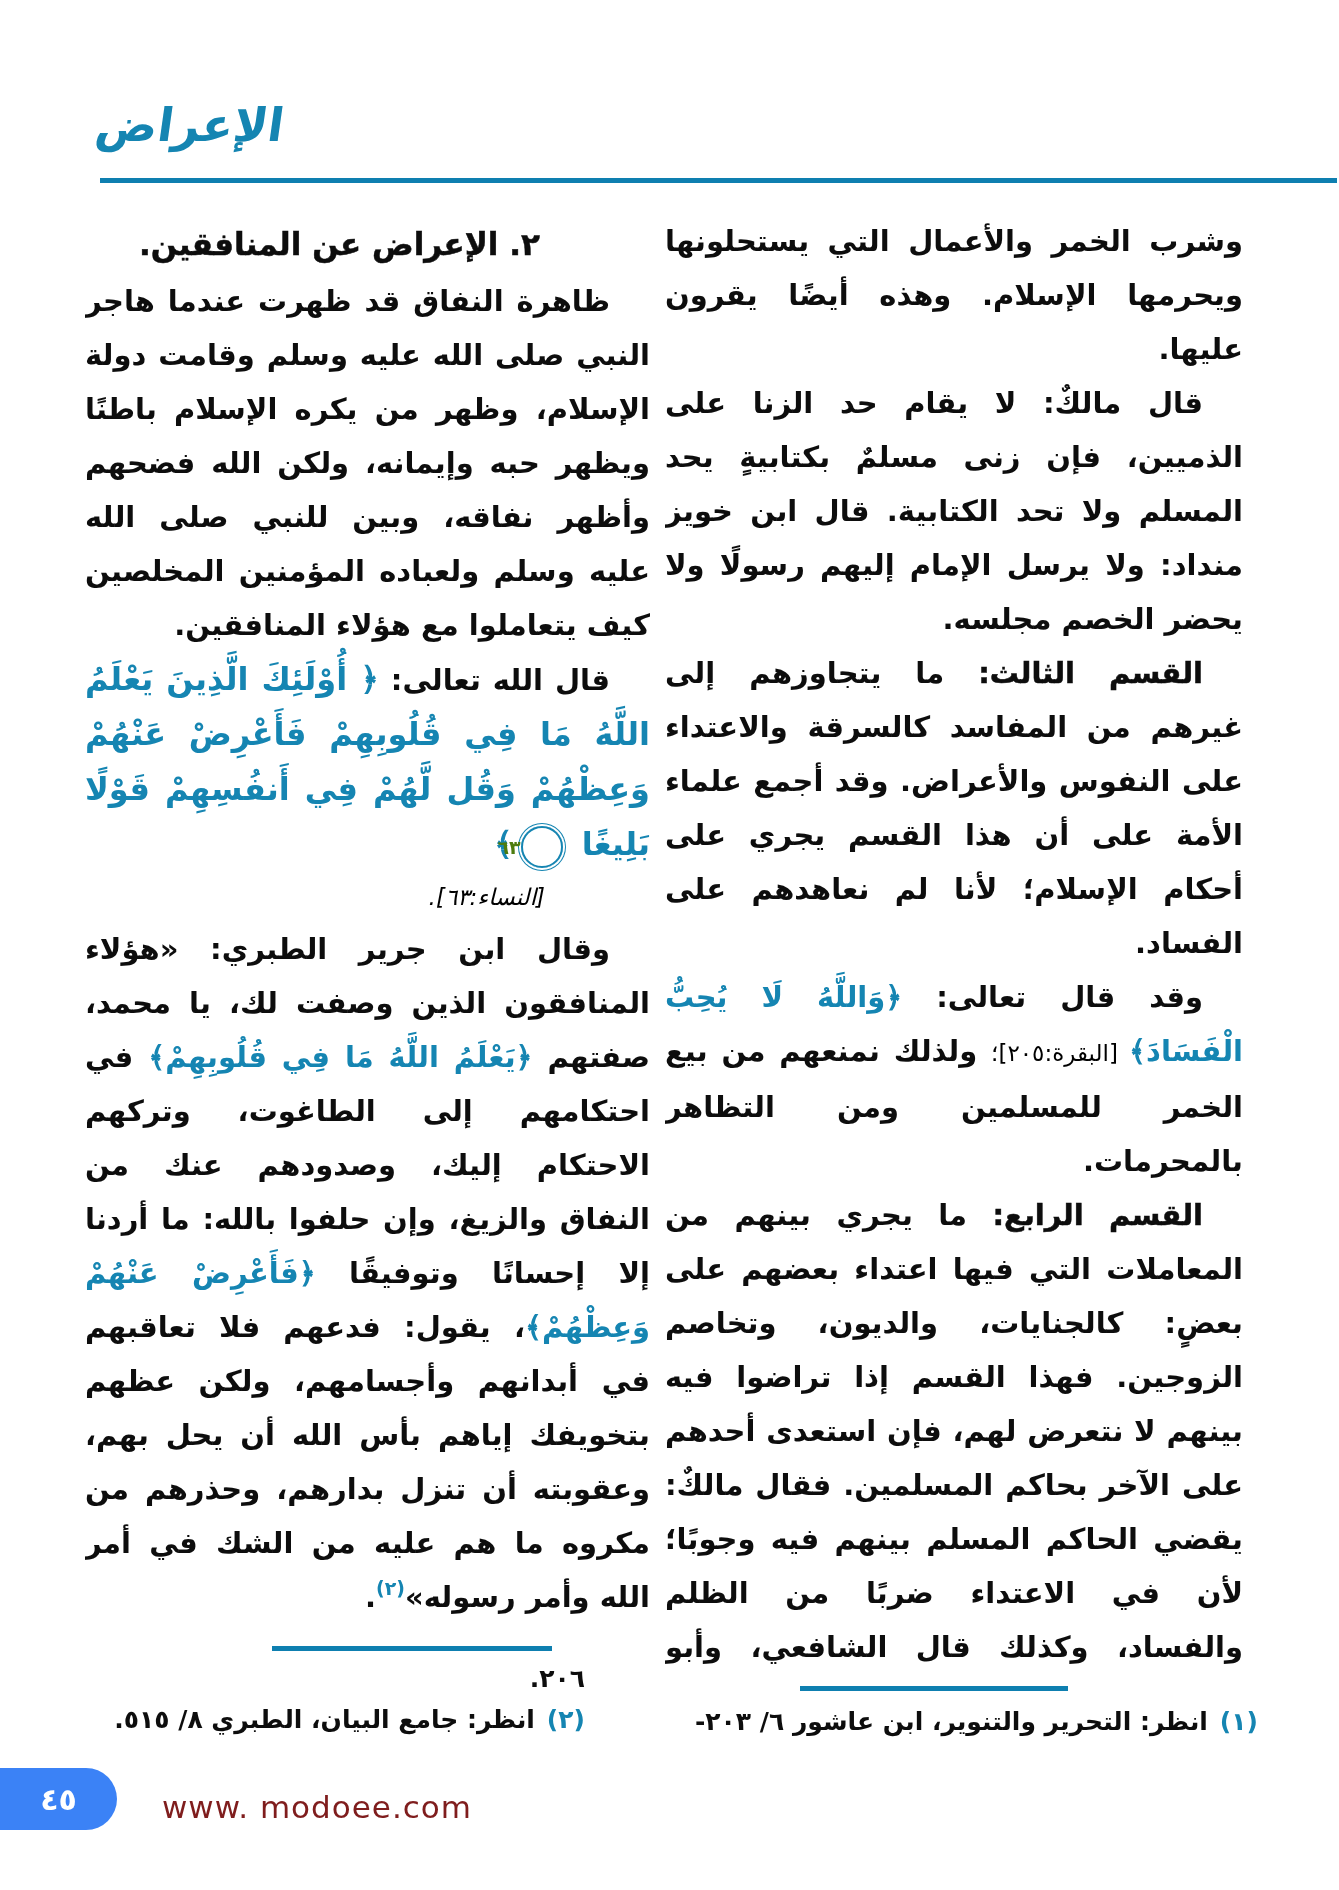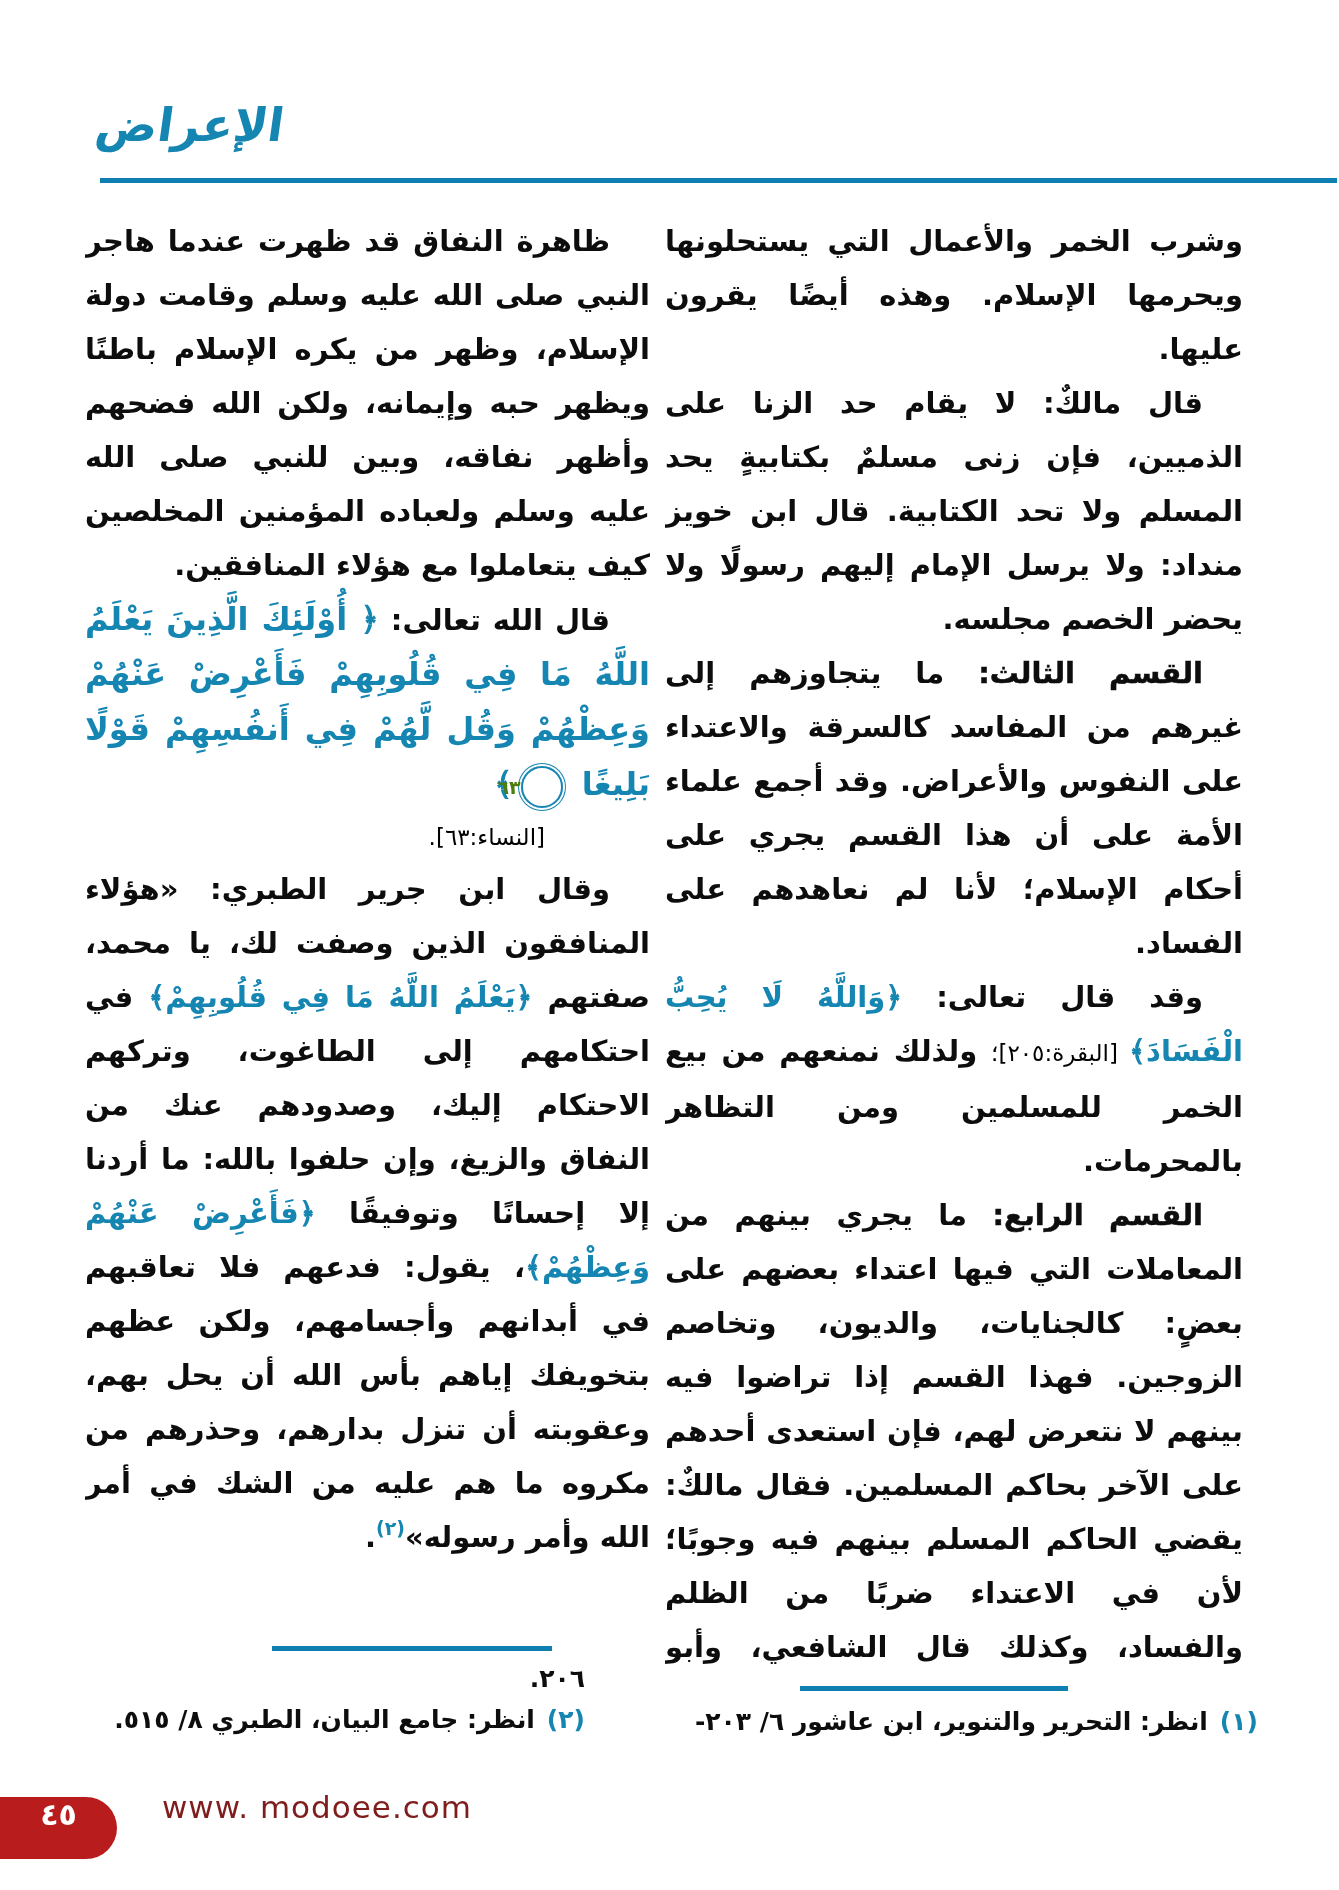--- a/index.html
+++ b/index.html
@@ -32,21 +32,21 @@
   .para.force-last{ text-align-last:justify; }
 
   .lead{ font-weight:bold; -webkit-text-stroke:0.5px currentColor; }
 
   .quran{ color:#1585b2; font-weight:bold; }
   .quran-lg{ color:#1585b2; font-weight:bold; font-size:32px; }
 
   .ref{ font-size:23px; font-weight:normal; color:#000; }
   .verse-ref{
     font-size:23px; font-weight:normal; color:#000;
-    padding-right:105px; line-height:50px;
+    padding-right:105px; line-height:50px;font-style:italic;
   }
 
   .section-heading{
     padding-right:110px; font-size:31px; font-weight:bold;
     line-height:60px; text-indent:0;
     -webkit-text-stroke:0.5px currentColor;
   }
 
   .fn-marker{
     color:#1585b2; font-size:19px; font-weight:bold;
@@ -80,24 +80,24 @@
 
   .fn-cont-line{ font-size:25px; font-weight:bold; color:#0d0d0d;
                  line-height:40px; text-align:right; margin-top:8px;
                  padding-left:0; direction:rtl; padding-right:0;
                  margin-left:0; }
   .fn-cont-line span{ margin-left:20px; }
 
   
   .page-pill{
     position:absolute; left:0; top:1768px;
-    width:117px; height:62px; background:#b91c1c;
+    width:117px; height:62px; background:#3b82f6;
     border-radius:0 31px 31px 0;
-    display:flex; justify-content:center;
-    color:#ffffff; font-size:30px; font-weight:bold;margin-top:29px;
+    display:flex; align-items:center; justify-content:center;
+    color:#ffffff; font-size:30px; font-weight:bold;
   }
   .site-url{
     position:absolute; left:162px; top:1789px;
     direction:ltr; font-size:31px; color:#7f1d1d;
     letter-spacing:1px; white-space:nowrap;
   }
 </style>
 </head>
 <body>
 
@@ -106,20 +106,21 @@
 
 <div class="col col-right">
   <p class="para"><span>وشرب الخمر والأعمال التي يستحلونها ويحرمها الإسلام. وهذه أيضًا يقرون عليها.</span></p>
   <p class="para indent"><span>قال مالكٌ: لا يقام حد الزنا على الذميين، فإن زنى مسلمٌ بكتابيةٍ يحد المسلم ولا تحد الكتابية. قال ابن خويز منداد: ولا يرسل الإمام إليهم رسولًا ولا يحضر الخصم مجلسه.</span></p>
   <p class="para indent"><span class="lead">القسم الثالث:</span><span> ما يتجاوزهم إلى غيرهم من المفاسد كالسرقة والاعتداء على النفوس والأعراض. وقد أجمع علماء الأمة على أن هذا القسم يجري على أحكام الإسلام؛ لأنا لم نعاهدهم على الفساد.</span></p>
   <p class="para indent"><span>وقد قال تعالى: </span><span class="quran">﴿وَاللَّهُ لَا يُحِبُّ الْفَسَادَ﴾</span><span class="ref"> [البقرة:٢٠٥]؛</span><span> ولذلك نمنعهم من بيع الخمر للمسلمين ومن التظاهر بالمحرمات.</span></p>
   <p class="para indent"><span class="lead">القسم الرابع:</span><span> ما يجري بينهم من المعاملات التي فيها اعتداء بعضهم على بعضٍ: كالجنايات، والديون، وتخاصم الزوجين. فهذا القسم إذا تراضوا فيه بينهم لا نتعرض لهم، فإن استعدى أحدهم على الآخر بحاكم المسلمين. فقال مالكٌ: يقضي الحاكم المسلم بينهم فيه وجوبًا؛ لأن في الاعتداء ضربًا من الظلم والفساد، وكذلك قال الشافعي، وأبو يوسف، ومحمدٌ، وزفر. وقال أبو حنيفة: لا يحكم بينهم حتى يتراضى الخصمان معًا»</span></p>
 </div>
 
 <div class="col col-left">
+  <div class="section-heading">٢. الإعراض عن المنافقين.</div>
   <p class="para indent"><span>ظاهرة النفاق قد ظهرت عندما هاجر النبي صلى الله عليه وسلم وقامت دولة الإسلام، وظهر من يكره الإسلام باطنًا ويظهر حبه وإيمانه، ولكن الله فضحهم وأظهر نفاقه، وبين للنبي صلى الله عليه وسلم ولعباده المؤمنين المخلصين كيف يتعاملوا مع هؤلاء المنافقين.</span></p>
   <p class="para indent"><span>قال الله تعالى: </span><span class="quran-lg">﴿ أُوْلَئِكَ الَّذِينَ يَعْلَمُ اللَّهُ مَا فِي قُلُوبِهِمْ فَأَعْرِضْ عَنْهُمْ وَعِظْهُمْ وَقُل لَّهُمْ فِي أَنفُسِهِمْ قَوْلًا بَلِيغًا </span><span class="ayah-badge">٦٣</span><span class="quran-lg">﴾</span></p>
   <div class="verse-ref">[النساء:٦٣].</div>
   <p class="para indent"><span>وقال ابن جرير الطبري: «هؤلاء المنافقون الذين وصفت لك، يا محمد، صفتهم </span><span class="quran">﴿يَعْلَمُ اللَّهُ مَا فِي قُلُوبِهِمْ﴾</span><span> في احتكامهم إلى الطاغوت، وتركهم الاحتكام إليك، وصدودهم عنك من النفاق والزيغ، وإن حلفوا بالله: ما أردنا إلا إحسانًا وتوفيقًا </span><span class="quran">﴿فَأَعْرِضْ عَنْهُمْ وَعِظْهُمْ﴾</span><span>، يقول: فدعهم فلا تعاقبهم في أبدانهم وأجسامهم، ولكن عظهم بتخويفك إياهم بأس الله أن يحل بهم، وعقوبته أن تنزل بدارهم، وحذرهم من مكروه ما هم عليه من الشك في أمر الله وأمر رسوله»</span><span class="fn-marker">(٢)</span><span>.</span></p>
 </div>
 
 <div class="fn-block fn-right">
   <div class="fn-rule"></div>
   <div class="fn-line"><span class="fn-num">(١)</span><span>انظر: التحرير والتنوير، ابن عاشور ٦/ ٢٠٣-</span></div>
 </div>

